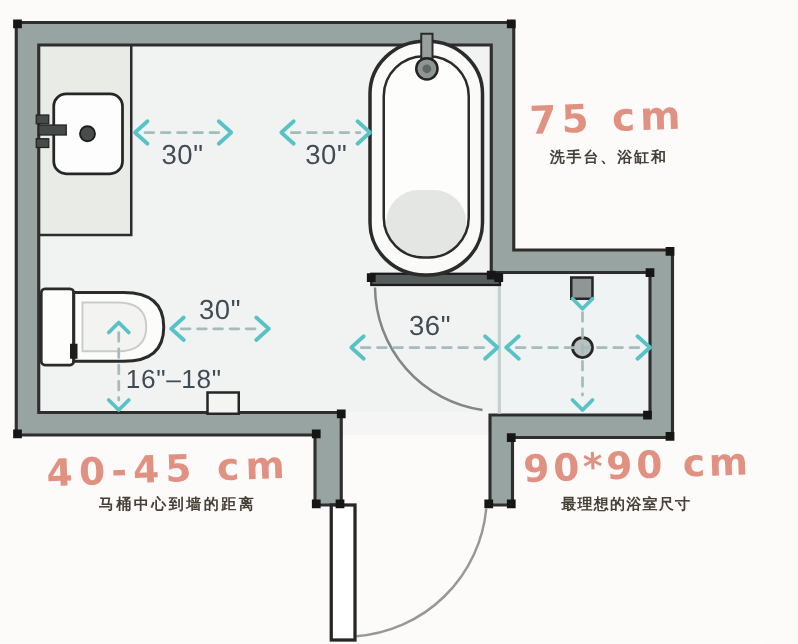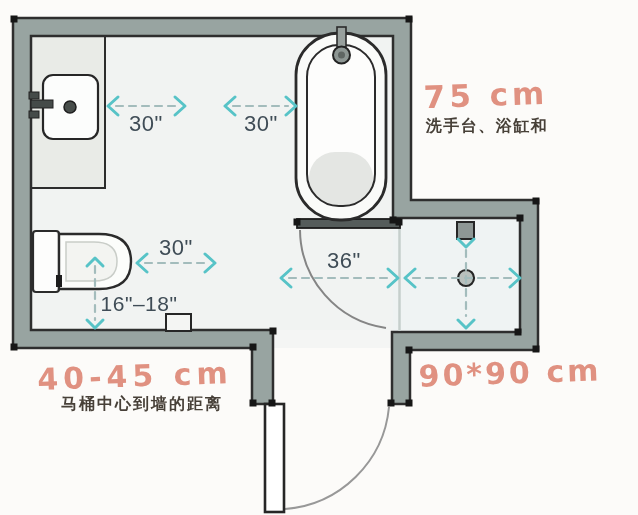--- a/index.html
+++ b/index.html
@@ -17,22 +17,22 @@
   .dim-small{font-size:21px;}
   .salmon{
     color:#e09181;font-weight:700;letter-spacing:3px;
     font-family:"DejaVu Sans", sans-serif;
   }
   .salmon-lg{font-size:30px;}
   .cn{
     color:#474038;font-weight:600;
     font-family:"Liberation Sans", sans-serif;
   }
-  .cn-17{font-size:16px;letter-spacing:1.5px;}
-  .cn-16{font-size:16px;letter-spacing:2px;}
+  .cn-17{font-size:12px;letter-spacing:1.5px;}
+  .cn-16{font-size:12px;letter-spacing:2px;}
   .tilt{transform:translate(-50%,-50%) rotate(-2deg);}
 </style>
 </head>
 <body>
 
 <div id="stage">
 
   <svg id="plan-svg" width="638" height="515" viewBox="0 0 638 515">
 
     <rect x="31" y="36" width="362" height="294" fill="#f1f3f2"></rect>
@@ -127,14 +127,15 @@
   <div class="lbl dim dim-small" style="left:139px;top:304px;">16"–18"</div>
   <div class="lbl dim" style="left:344px;top:261px;">36"</div>
 
   <div class="lbl tilt salmon salmon-lg" style="left:486px;top:95px;font-size:31px;letter-spacing:4px;">75 cm</div>
   <div class="lbl cn cn-17" style="left:487px;top:126px;">洗手台、浴缸和</div>
 
   <div class="lbl tilt salmon salmon-lg" style="left:135px;top:376px;letter-spacing:5px;">40-45 cm</div>
   <div class="lbl cn cn-16" style="left:142px;top:404px;">马桶中心到墙的距离</div>
 
   <div class="lbl tilt salmon salmon-lg" style="left:510px;top:373px;">90*90 cm</div>
+  <div class="lbl cn cn-16" style="left:501px;top:404px;letter-spacing:1px;">最理想的浴室尺寸</div>
 
 </div>
 
 </body></html>

